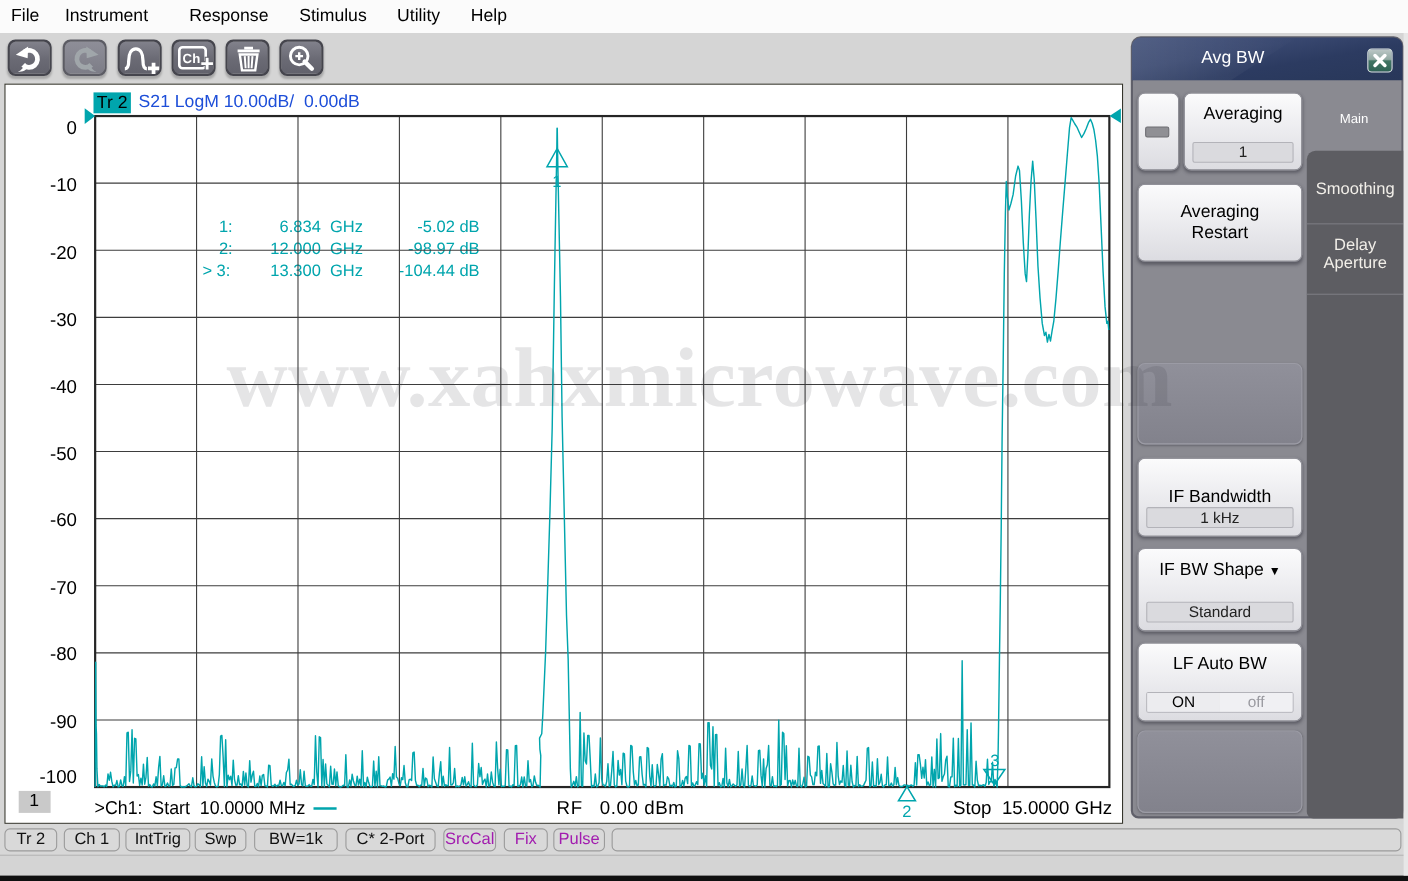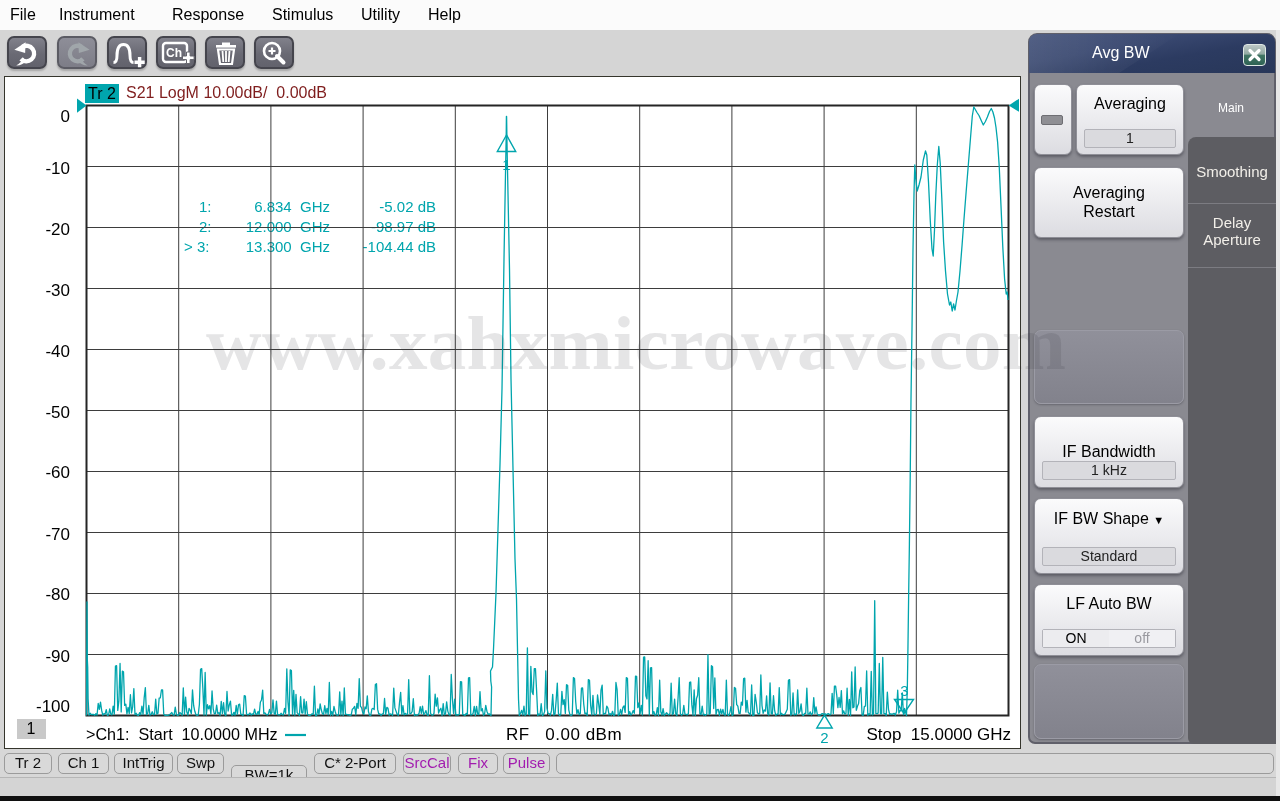--- a/index.html
+++ b/index.html
@@ -15,21 +15,21 @@
 .tbtn { position:absolute; top:6px; width:40px; height:33px; border-radius:7px;
   background:linear-gradient(#81818b,#6a6a74 55%,#62626c); border:2px solid #45454d;
   box-shadow:0 2px 2px rgba(0,0,0,.22); }
 .tbtn.dis { background:linear-gradient(#8e8e98,#7d7d87); border-color:#5c5c64; }
 
 
 #chart { position:absolute; left:4px; top:76px; width:1017px; height:673px;
   background:#fff; border:1.5px solid #35352c; }
 #tr2box { position:absolute; left:80px; top:7px; width:34px; height:19px; background:#00a5ad;
   color:#000; font-size:16px; text-align:center; line-height:19px; }
-#s21txt { position:absolute; left:121px; top:7px; font-size:16px; color:#7f1d1d; }
+#s21txt { position:absolute; left:121px; top:7px; font-size:16px; color:#1d4ed8; }
 .ylab { position:absolute; right:950px; width:60px; text-align:right; font-size:17px; color:#000; }
 .mrow { position:absolute; font-size:15px; color:#00a5ad; white-space:pre; }
 #chbot { position:absolute; left:0; top:648px; width:1013px; height:24px; font-size:17px; color:#000; }
 #ch1no { position:absolute; left:11.5px; top:-6px; width:29px; height:20px; background:#c9c9c9;
   font-size:16px; text-align:center; line-height:20px; }
 
 
 #panel { position:absolute; left:1028px; top:33px; width:248px; height:711px;
   background:#8a8a91; border:2px solid #60606a; border-radius:9px 9px 7px 7px; }
 #ptitle { position:absolute; left:-1px; top:-1px; width:246px; height:39px; border-radius:8px 8px 0 0;
@@ -218,21 +218,21 @@
       <div class="pfield" style="top:48px">Standard</div>
     </div>
   <div class="pdis" style="top:629px; height:75px;"></div>
 </div>
 
 <div id="sbar">
   <div class="sbtn" style="left:4px; width:48px;">Tr 2</div>
   <div class="sbtn" style="left:58px; width:51px;">Ch 1</div>
   <div class="sbtn" style="left:114px; width:59px;">IntTrig</div>
   <div class="sbtn" style="left:177px; width:47px;">Swp</div>
-  <div class="sbtn" style="left:231px; width:76px;margin-top:12px;">BW=1k</div>
+  <div class="sbtn" style="left:231px; width:76px;">BW=1k</div>
   <div class="sbtn" style="left:314px; width:82px;">C* 2-Port</div>
   <div class="sbtn dis" style="left:403px; width:48px;">SrcCal</div>
   <div class="sbtn dis" style="left:458px; width:40px;">Fix</div>
   <div class="sbtn dis" style="left:503px; width:47px;">Pulse</div>
   <div class="sbtn" style="left:556px; width:718px;"></div>
 </div>
 <div id="bbar"></div>
 <div id="bstrip"></div>
 
 <div style="position:absolute;right:0;top:30px;width:4px;height:766px;background:#e7e7e7;z-index:50"></div>

